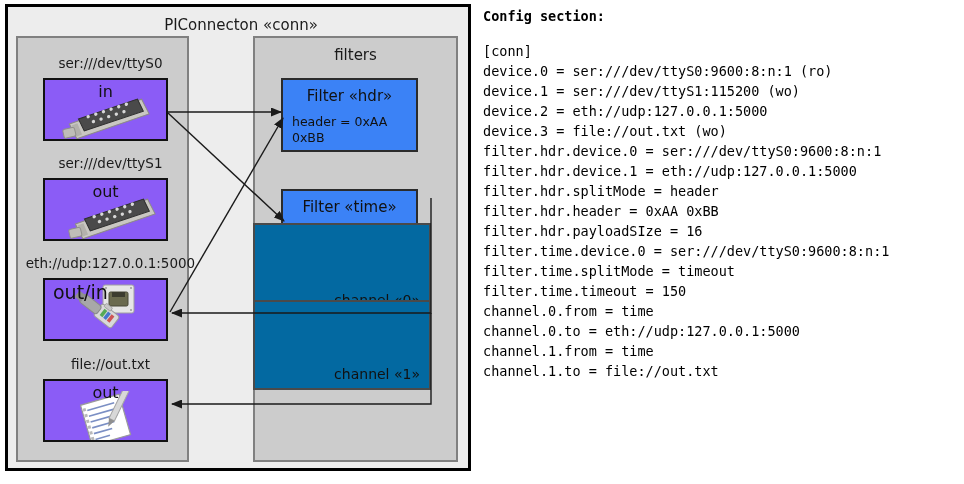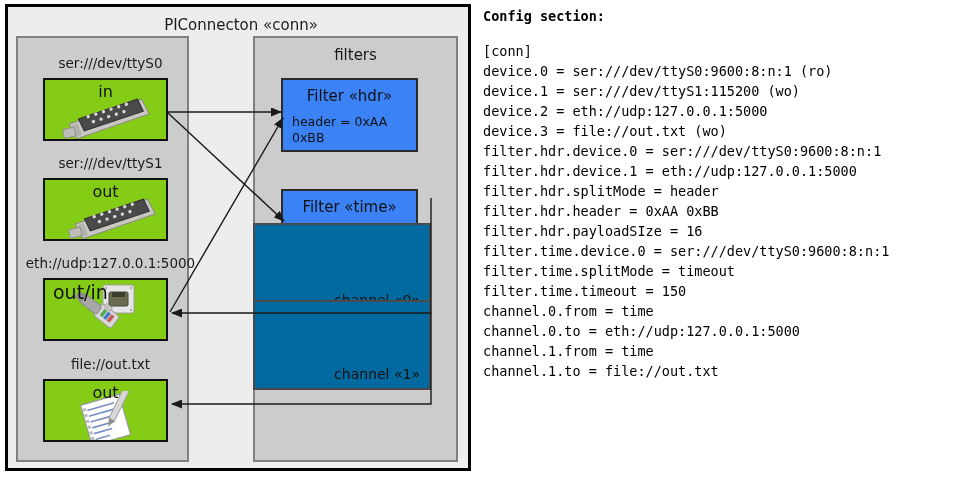--- a/index.html
+++ b/index.html
@@ -32,21 +32,21 @@
     font-size:15px;color:#1a1a1a;top:8px;
   }
 
   
   .devgroup{position:absolute;}
   .dev-label{
     position:absolute;left:8px;width:100%;text-align:center;
     font-size:13.5px;color:#1a1a1a;top:0;white-space:nowrap;
   }
   .dev-box{
-    position:absolute;background:#84cc16;border:2px solid #111111;
+    position:absolute;background:#8b5cf6;border:2px solid #111111;
     box-sizing:border-box;overflow:hidden;
   }
   .dev-dir{
     position:absolute;left:0;top:2px;width:100%;text-align:center;
     font-size:16px;color:#111111;z-index:3;
   }
   .dev-dir.leftish{text-align:left;left:8px;width:auto;top:1px;font-size:19px;}
 
   
   .filter-box{

